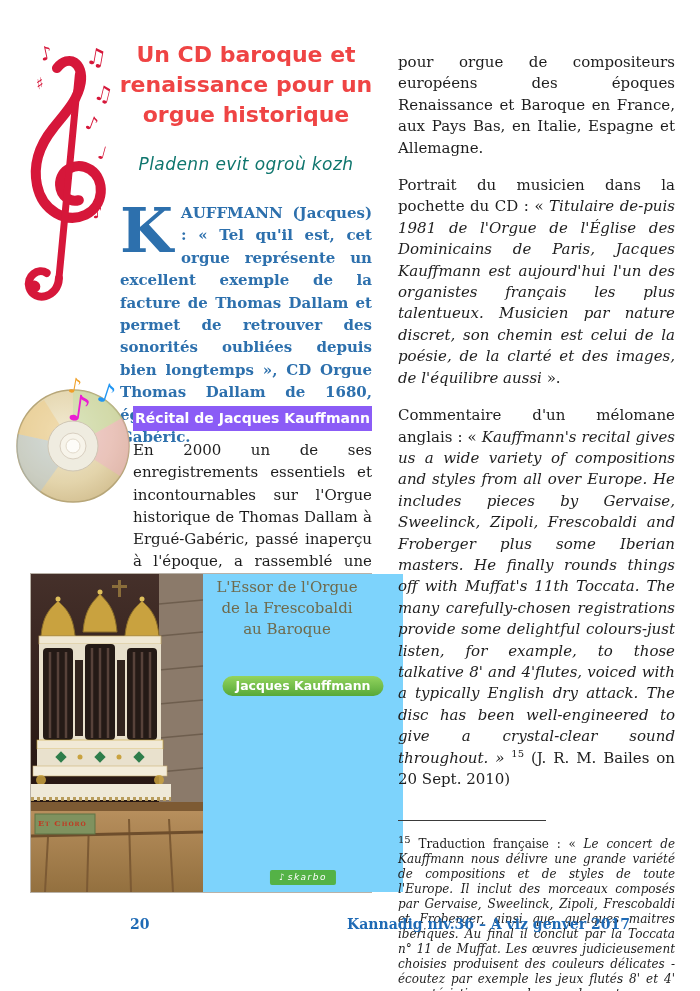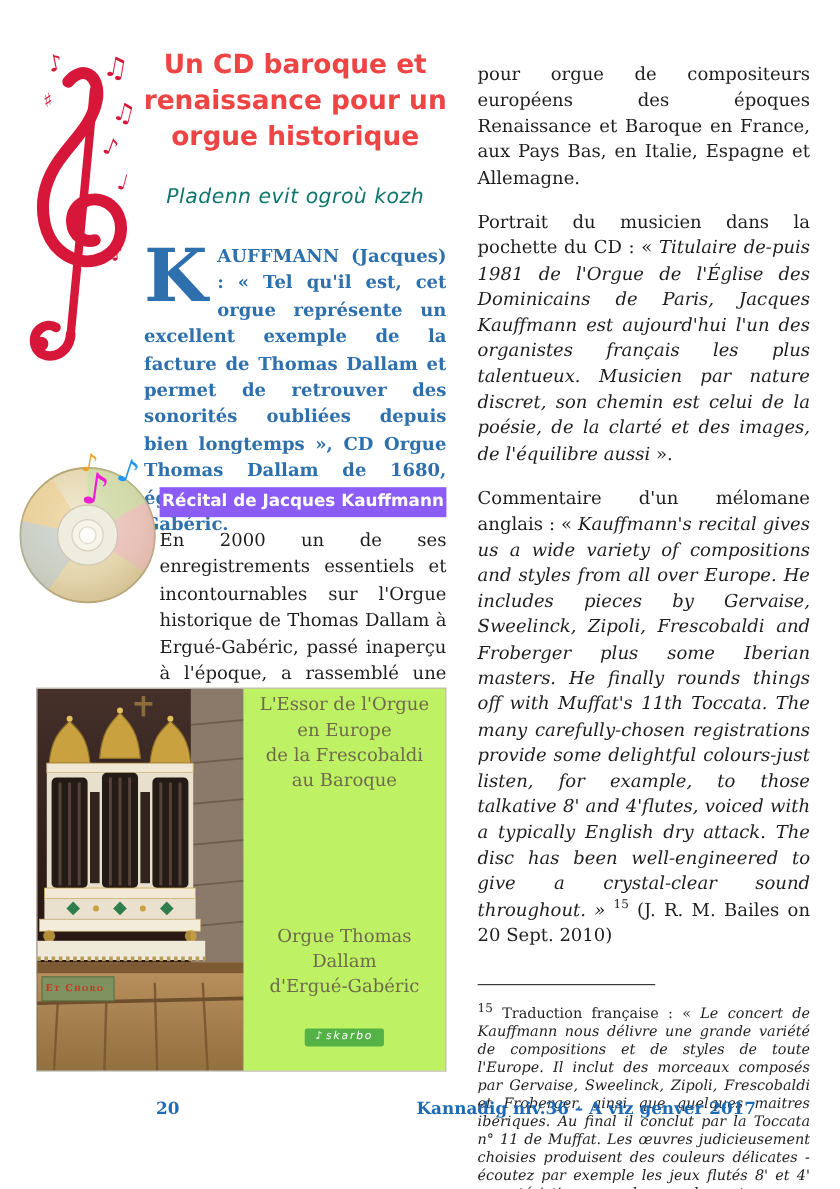--- a/index.html
+++ b/index.html
@@ -45,29 +45,29 @@
           font-size:14px;line-height:25px;}
   .para2000{position:absolute;left:133px;top:439px;width:239px;font-size:15px;
             line-height:22.3px;text-align:justify;margin:0;color:#1d1d1d;}
 
   
   .photo{position:absolute;left:30px;top:573px;width:342px;height:320px;
          border:1px solid #b9b2a8;background:#f9f6ec;box-sizing:border-box;}
   .organ-art{position:absolute;left:0;top:0;}
   .plaque-text{position:absolute;left:7px;top:244px;width:58px;color:#c03a22;
          font-size:8px;letter-spacing:1px;font-variant:small-caps;font-weight:bold;}
-  .cover{position:absolute;left:172px;top:0;width:168px;height:318px;background:#bef264;
-         text-align:center;color:#6e6a4c;}
+  .cover{position:absolute;left:172px;top:0;width:168px;height:318px;background:#7dd3fc;
+         text-align:center;color:#6e6a4c;padding-left:32px;}
   .cover-title{position:absolute;left:0;top:3px;width:168px;font-size:15px;line-height:21px;}
   .artist-pill{position:absolute;left:50%;top:102px;transform:translateX(-50%);
          background:linear-gradient(180deg,#93d45e,#57a839);color:#fff;border-radius:11px;
          padding:2px 13px 3px;font-family:"DejaVu Sans",sans-serif;font-weight:bold;
          font-size:12.5px;white-space:nowrap;}
   .cover-work{position:absolute;left:0;top:196px;width:168px;font-size:15px;line-height:21px;}
-  .label-logo{position:absolute;left:50%;top:283px;transform:translateX(-50%);
+  .label-logo{position:absolute;left:50%;top:296px;transform:translateX(-50%);
          background:#54b246;border-radius:2px;padding:2px 9px 3px;color:#fff;
          font-family:"DejaVu Sans",sans-serif;font-style:italic;font-size:9px;
          letter-spacing:1.5px;white-space:nowrap;text-align:right;}
   .label-logo .bars{font-style:normal;letter-spacing:0;margin-right:3px;font-size:9px;}
 
   
   .rcol{position:absolute;left:398px;top:36px;width:277px;font-size:15px;
         line-height:21.4px;text-align:justify;}
   .rcol p{margin:16px 0 15px;}
   .it{font-style:italic;}
@@ -221,28 +221,24 @@
       </g>
       <line x1="0" y1="262" x2="172" y2="258" stroke="#6e4e2c" stroke-width="3"></line>
 
       <rect x="4" y="240" width="60" height="20" fill="#7f925f" stroke="#5f7245"></rect>
     </svg>
     <span class="plaque-text">Et Choro</span>
 
     <div class="cover">
       <div class="cover-title">
         <div>L'Essor de l'Orgue</div>
-        <div>en Europe</div>
         <div>de la Frescobaldi</div>
         <div>au Baroque</div>
       </div>
-      <div class="cover-work">
-        <div>Orgue Thomas Dallam</div>
-        <div>d'Ergué-Gabéric</div>
-      </div>
+      <div class="artist-pill">Jacques Kauffmann</div>
       <div class="label-logo"><span class="bars">♪</span><span>skarbo</span></div>
     </div>
   </div>
 
   <div class="rcol">
     <p>pour orgue de compositeurs européens des époques Renaissance et Baroque en France, aux Pays Bas, en Italie, Espagne et Allemagne.</p>
     <p><span>Portrait du musicien dans la pochette du CD : « </span><span class="it">Titulaire de-puis 1981 de l'Orgue de l'Église des Dominicains de Paris, Jacques Kauffmann est aujourd'hui l'un des organistes français les plus talentueux. Musicien par nature discret, son chemin est celui de la poésie, de la clarté et des images, de l'équilibre aussi</span><span> ».</span></p>
     <p><span>Commentaire d'un mélomane anglais : « </span><span class="it">Kauffmann's recital gives us a wide variety of compositions and styles from all over Europe. He includes pieces by Gervaise, Sweelinck, Zipoli, Frescobaldi and Froberger plus some Iberian masters. He finally rounds things off with Muffat's 11th Toccata. The many carefully-chosen registrations provide some delightful colours-just listen, for example, to those talkative 8' and 4'flutes, voiced with a typically English dry attack. The disc has been well-engineered to give a crystal-clear sound throughout. » </span><sup>15</sup><span> (J. R. M. Bailes on 20 Sept. 2010)</span></p>
     <hr class="fn-rule">
     <p class="footnote"><sup>15</sup><span> Traduction française : « </span><span class="it">Le concert de Kauffmann nous délivre une grande variété de compositions et de styles de toute l'Europe. Il inclut des morceaux composés par Gervaise, Sweelinck, Zipoli, Frescobaldi et Froberger, ainsi que quelques maitres ibériques. Au final il conclut par la Toccata n° 11 de Muffat. Les œuvres judicieusement choisies produisent des couleurs délicates - écoutez par exemple les jeux flutés 8' et 4' caractéristiques rendus vocalement par une intro anglaise très enlevée. De plus le disque a été masterisé avec un très bon son "crystal". »</span></p>

